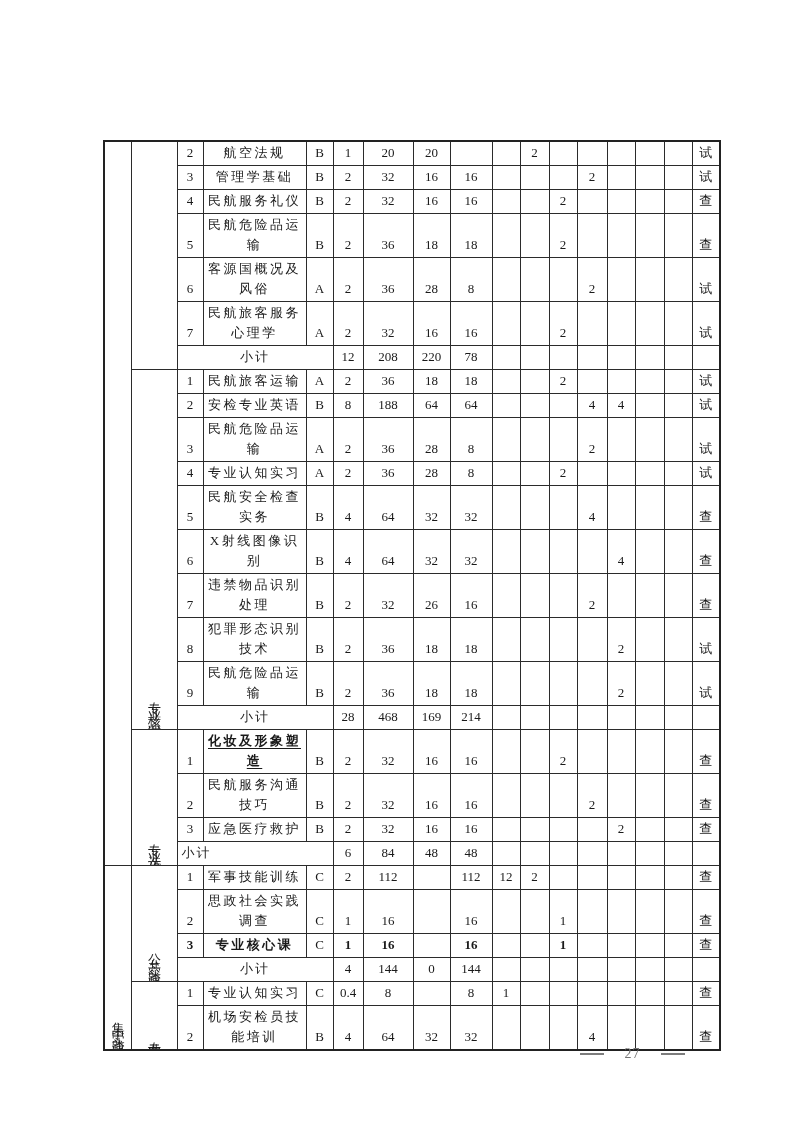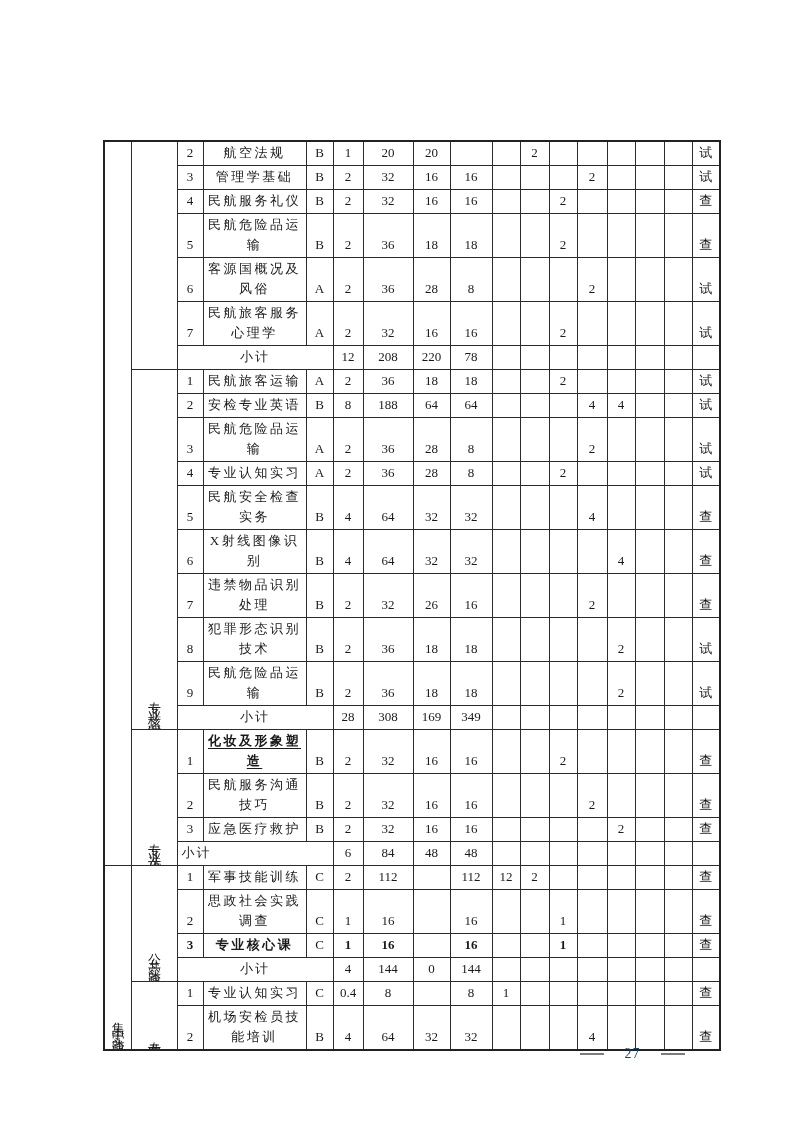--- a/index.html
+++ b/index.html
@@ -51,21 +51,21 @@
   td.sub-label{vertical-align:middle;letter-spacing:2px;margin-left:20px;}
   td.sub-label.left{text-align:left;padding-left:4px;}
   .b{font-weight:bold;}
   .bu{font-weight:bold;text-decoration:underline;text-underline-offset:3px;}
   .footer{
     position:absolute;
     top:1045px;left:580px;width:105px;height:18px;
     display:flex;align-items:center;justify-content:space-between;
   }
   .dash{width:24px;height:2px;background:#7d7d7d;}
-  .pagenum{font-size:14px;color:#0c4a6e;letter-spacing:1px;}
+  .pagenum{font-size:14px;color:#737373;letter-spacing:1px;}
 </style>
 </head>
 <body>
 
 <div class="page">
 
   <table class="curr">
     <colgroup>
       <col style="width:27px">
         <col style="width:46px">
@@ -355,23 +355,23 @@
           <td class="num"></td>
           <td class="num"></td>
           <td class="num">2</td>
           <td class="num"></td>
           <td class="num"></td>
           <td class="assess">试</td>
         </tr>
         <tr class="srow">
           <td class="sub-label" colspan="3">小计</td>
           <td class="num">28</td>
-          <td class="num">308</td>
+          <td class="num">468</td>
           <td class="num">169</td>
-          <td class="num">349</td>
+          <td class="num">214</td>
           <td class="num"></td>
           <td class="num"></td>
           <td class="num"></td>
           <td class="num"></td>
           <td class="num"></td>
           <td class="num"></td>
           <td class="num"></td>
           <td class="assess"></td>
         </tr>
         <tr class="crow">

